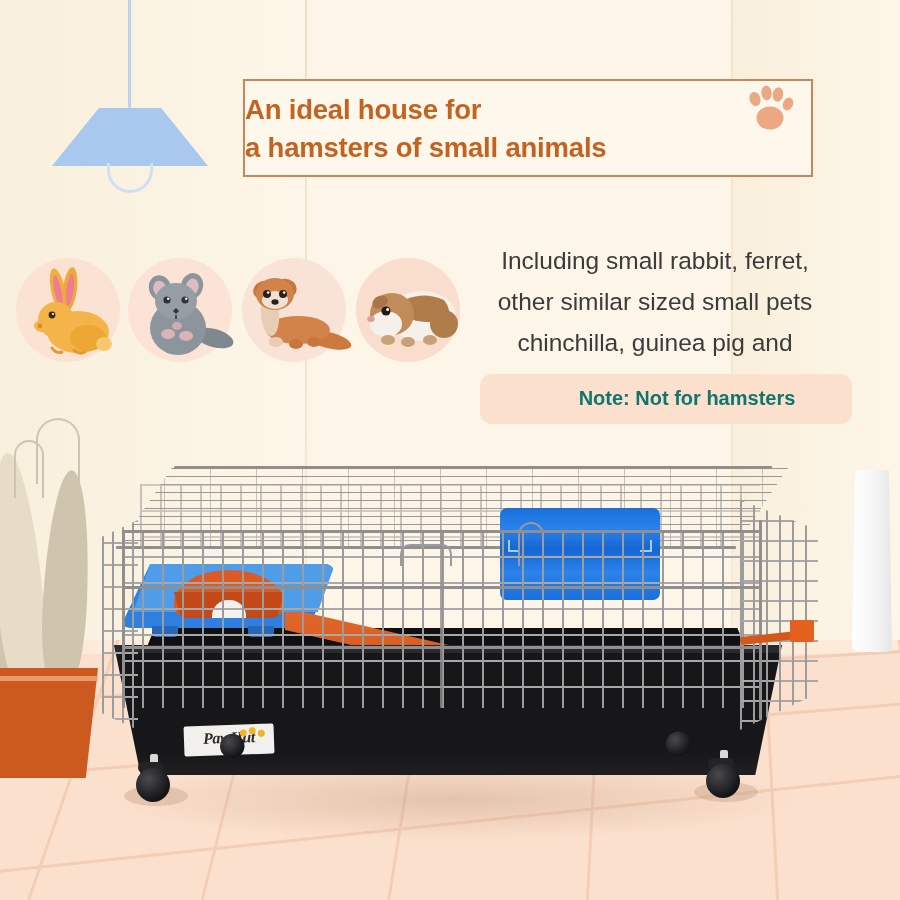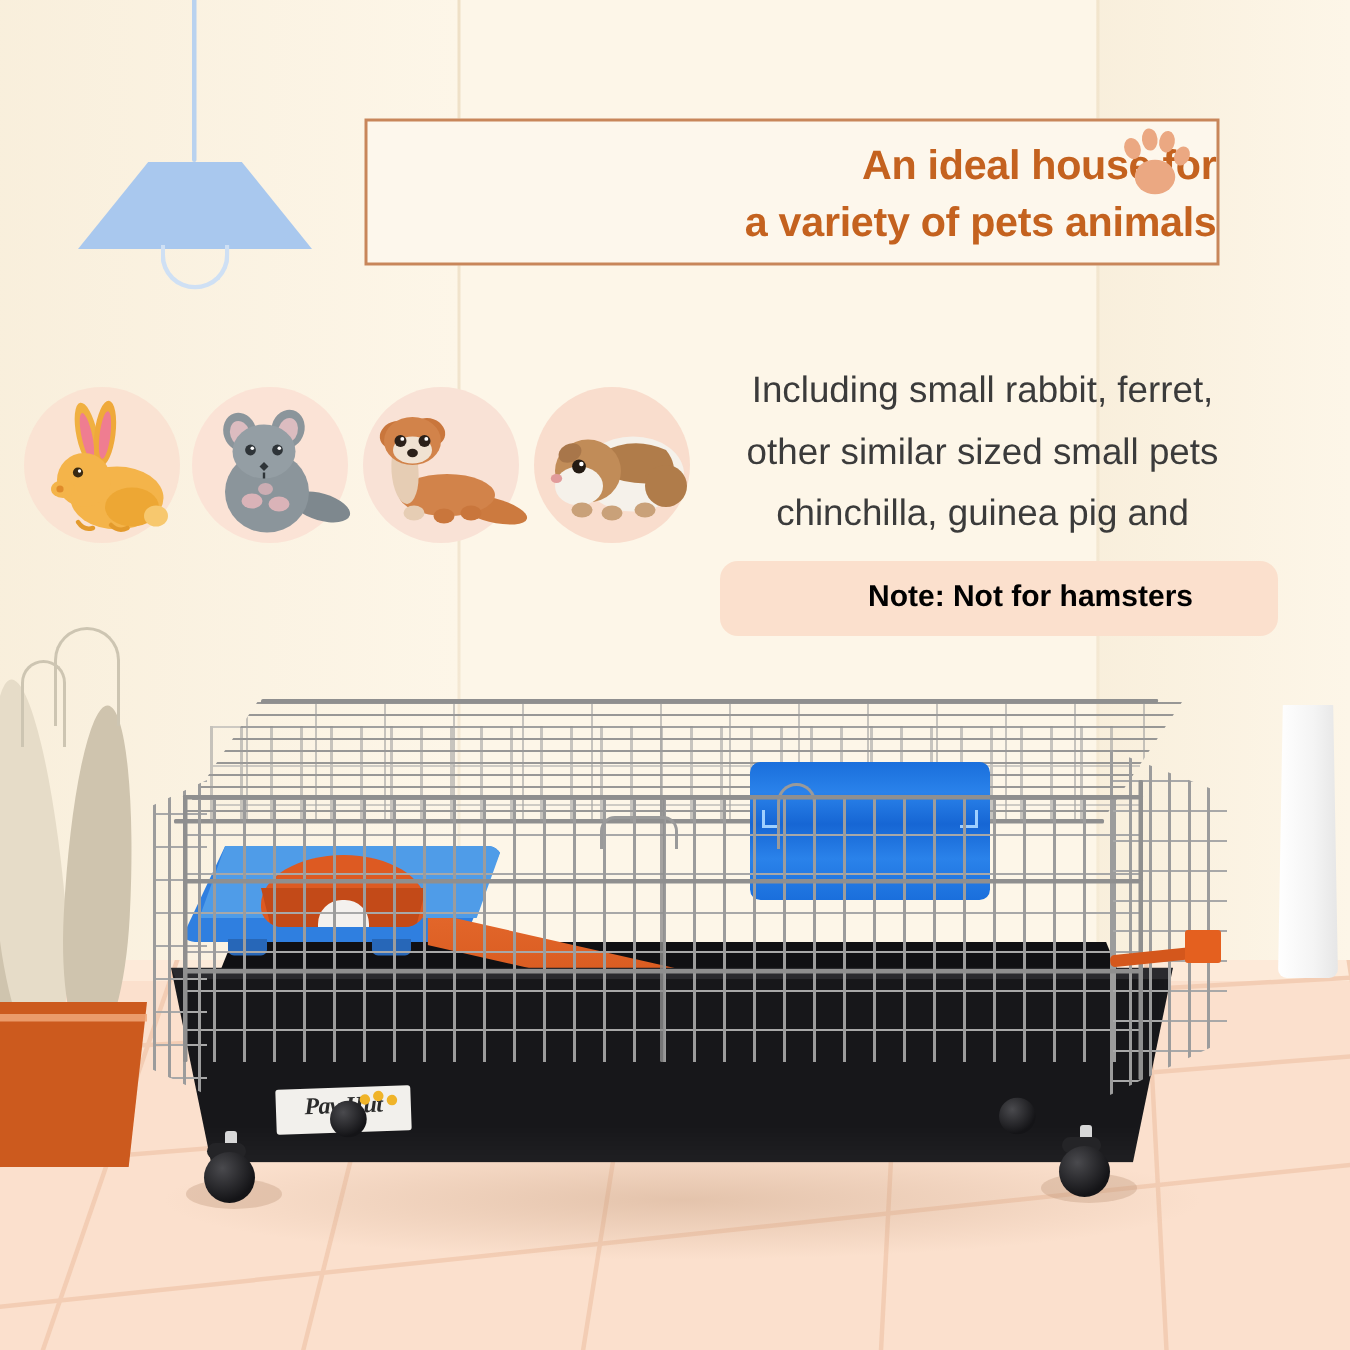--- a/index.html
+++ b/index.html
@@ -92,21 +92,21 @@
 
   
   .headline-box {
     position: absolute; left: 243px; top: 79px;
     width: 570px; height: 98px;
     background: #fdf7ec;
     border: 2px solid #c8865a;
   }
   .headline-text {
     position: absolute; left: 0; top: 10px; width: 100%;
-    text-align: right;
+    text-align: left;
     color: #c4621f;
     font-size: 27.5px;
     font-weight: bold;
     line-height: 38px;
     letter-spacing: -0.2px;
   }
   .paw {
     position: absolute; left: 744px; top: 85px; width: 54px; height: 48px;
   }
 
@@ -134,21 +134,21 @@
   }
   .note-pill {
     position: absolute; left: 480px; top: 374px;
     width: 372px; height: 50px;
     background: #fbe0cd;
     border-radius: 12px;
   }
   .note-text {
     position: absolute; left: 0; top: 13px; width: 100%;
     text-align: center;
-    color: #000000;
+    color: #0f766e;
     font-size: 20px;
     font-weight: bold;
     padding-left: 42px;
   }
 
   
   #cage { position: absolute; left: 100px; top: 460px; width: 800px; height: 420px; }
 
   .cage-shadow {
     position: absolute; left: 5px; top: 300px; width: 700px; height: 80px;
@@ -373,21 +373,21 @@
     <div class="leaf" style="left:38px;  top:470px; width:44px;  height:226px; transform:rotate(3deg);"></div>
 
     <div class="stem" style="left:36px; top:418px; width:44px; height:66px; border-radius:24px 24px 0 0;"></div>
     <div class="stem" style="left:14px; top:440px; width:30px; height:58px; border-radius:16px 16px 0 0;"></div>
     <div class="pot"></div>
     <div class="pot-rim"></div>
   </div>
 
   <div class="headline-box">
     <div class="headline-text">An ideal house for</div>
-    <div class="headline-text" style="top:48px;">a variety of pets animals</div>
+    <div class="headline-text" style="top:48px;">a hamsters of small animals</div>
   </div>
   <svg class="paw" viewBox="0 0 54 48">
     <ellipse cx="11" cy="14" rx="5.4" ry="7.2" fill="#eba882" transform="rotate(-18 11 14)"></ellipse>
     <ellipse cx="22.5" cy="8" rx="5.2" ry="7.4" fill="#eba882" transform="rotate(-6 22.5 8)"></ellipse>
     <ellipse cx="34" cy="9.5" rx="5.2" ry="7.2" fill="#eba882" transform="rotate(10 34 9.5)"></ellipse>
     <ellipse cx="44" cy="19" rx="5" ry="6.6" fill="#eba882" transform="rotate(24 44 19)"></ellipse>
     <ellipse cx="26" cy="33" rx="13.5" ry="11.5" fill="#eba882"></ellipse>
   </svg>
 
   <div class="desc">

